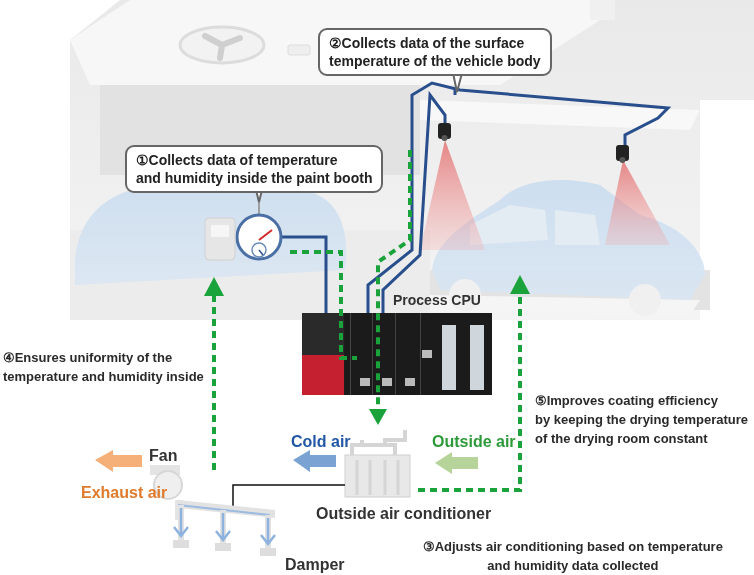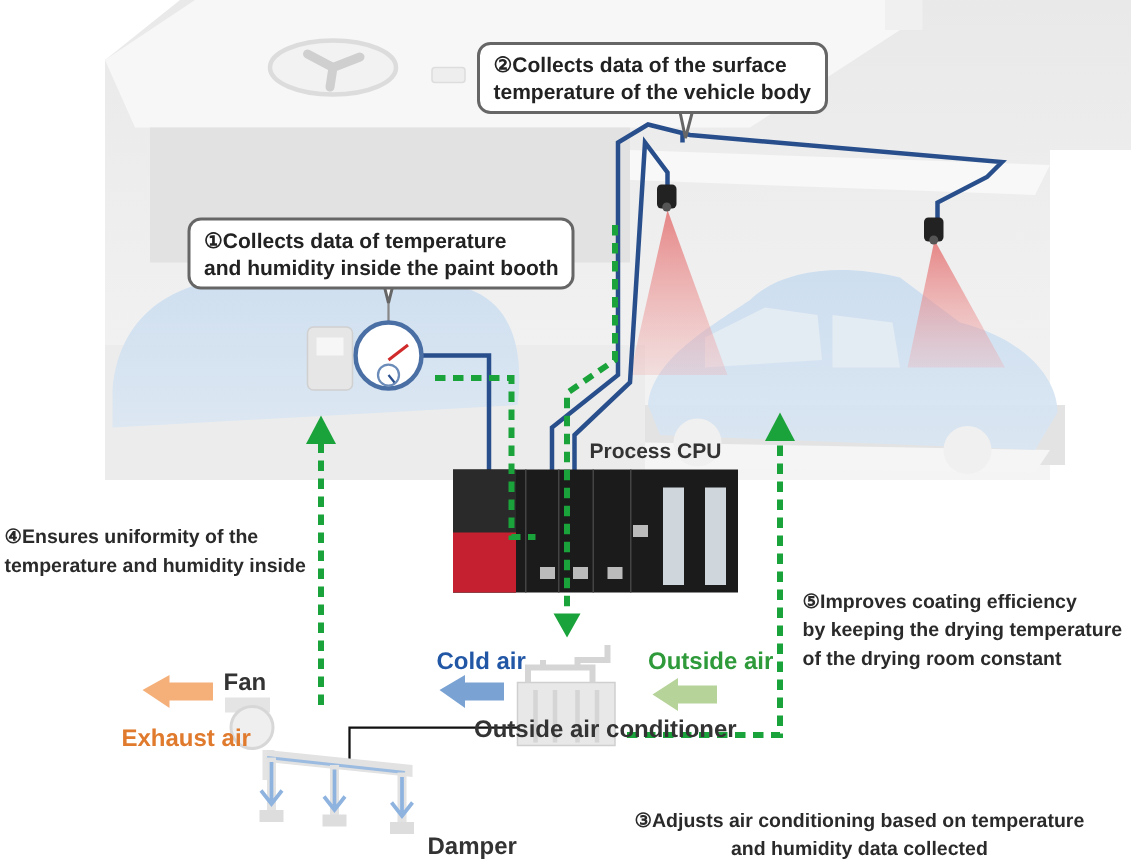--- a/index.html
+++ b/index.html
@@ -182,16 +182,16 @@
   <div>of the drying room constant</div>
 </div>
 <div class="note" style="left:423px; top:537px;text-align:center;">
   <div>③Adjusts air conditioning based on temperature</div>
   <div>and humidity data collected</div>
 </div>
 
 <div class="cpu-title" style="left:393px; top:292px;">Process CPU</div>
 <div class="lbl lbl-blue" style="left:291px; top:433px;">Cold air</div>
 <div class="lbl lbl-green" style="left:432px; top:433px;text-align:center;">Outside air</div>
-<div class="lbl lbl-dark" style="left:316px; top:478px;">Outside air conditioner</div>
+<div class="lbl lbl-dark" style="left:316px; top:505px;">Outside air conditioner</div>
 <div class="lbl lbl-dark" style="left:149px; top:447px;">Fan</div>
 <div class="lbl lbl-orange" style="left:81px; top:484px;">Exhaust air</div>
 <div class="lbl lbl-dark" style="left:285px; top:556px;">Damper</div>
 
 </body></html>

